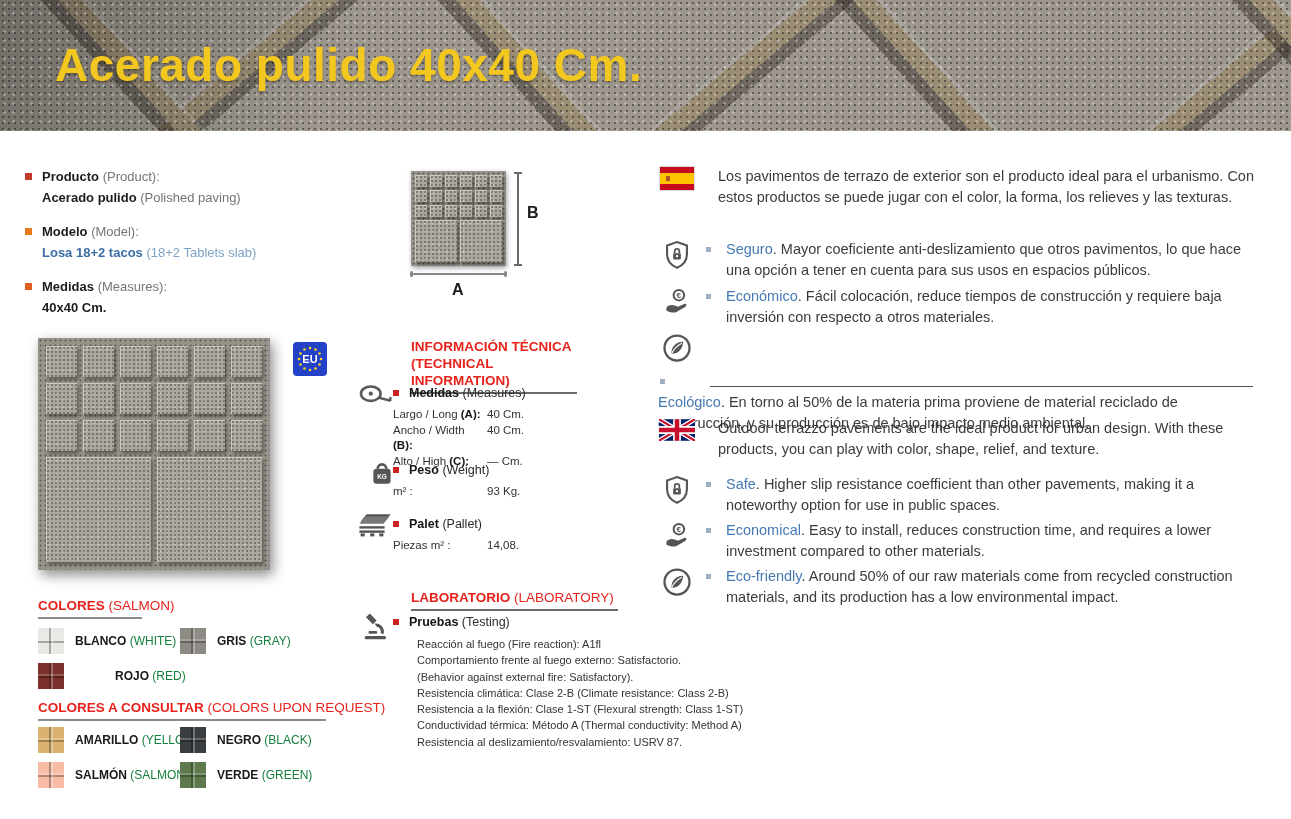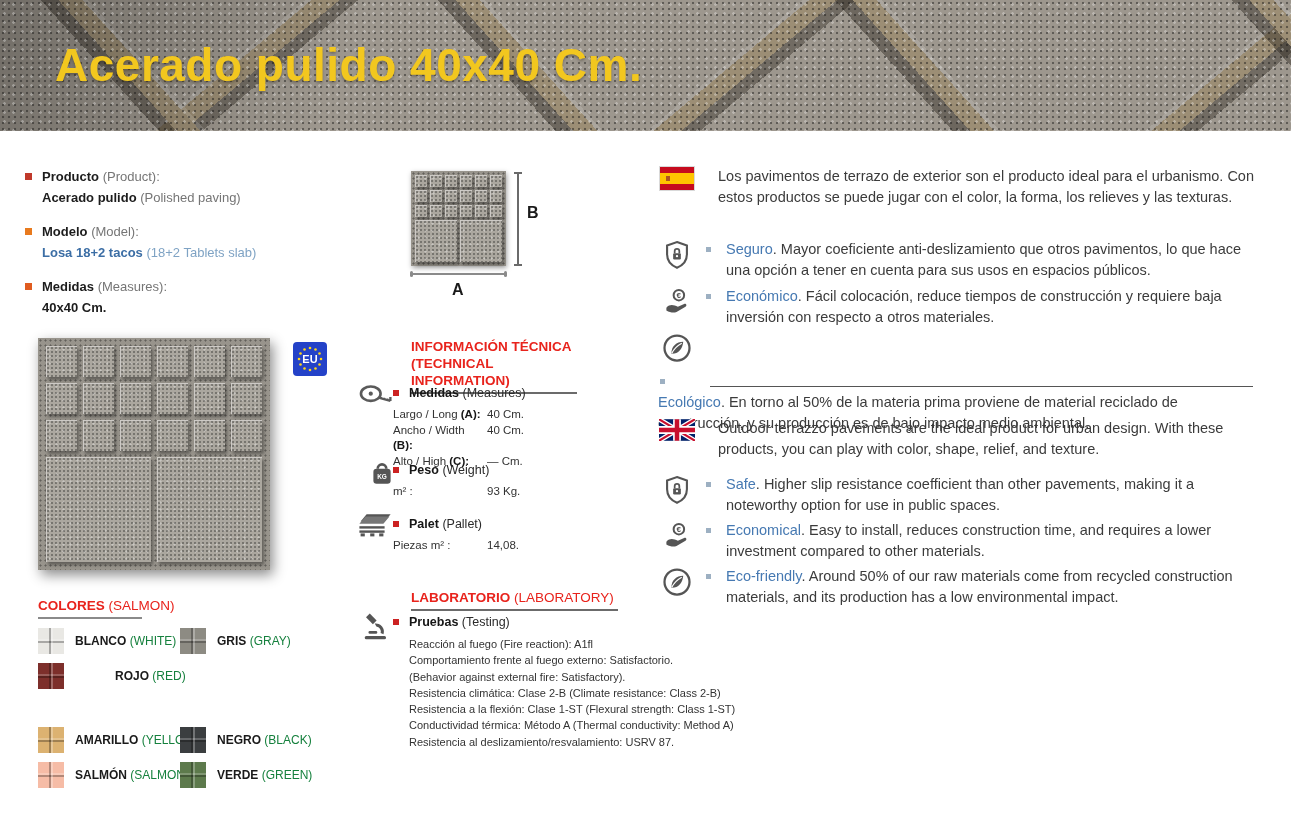--- a/index.html
+++ b/index.html
@@ -88,21 +88,21 @@
   .m-bullet { width:6px; height:6px; background:#cc2222; margin:4px 10px 0 0; flex:none; }
   .m-term { font-size:12.5px; color:#2a2a2a; }
   .m-term b { color:#161616; }
   .m-rows { margin-top:7px; }
   .m-row { display:flex; font-size:11.5px; line-height:15.5px; color:#333; }
   .m-row .lbl { width:94px; flex:none; }
   .m-row .lbl b { color:#161616; }
   .m-icon { position:absolute; width:40px; text-align:center; }
   .icon-svg { vertical-align:middle; }
 
-  .lab-lines { margin-left:16px; margin-top:7px; width:320px; }
+  .lab-lines { margin-left:24px; margin-top:7px; width:320px; }
   .lab-line { font-size:11px; line-height:16.3px; color:#333; white-space:nowrap; }
 
   
   .colors-h1 { position:absolute; left:38px; top:597px; }
   .colors-h1 .rule { width:104px; background:#8a8a8a; }
   .colors-h2 { position:absolute; left:38px; top:699px; }
   .colors-h2 .rule { width:288px; background:#8a8a8a; }
   .swatch-row { position:absolute; display:flex; align-items:center; }
   .swatch { position:relative; width:26px; height:26px; margin-right:11px; flex:none; }
   .swatch::before { content:""; position:absolute; inset:0;
@@ -356,20 +356,24 @@
   </div>
   <div class="swatch-row" style="left:180px; top:628px;">
     <span class="swatch" style="background-color: rgb(141, 139, 131);"></span>
     <span class="swatch-lbl"><b>GRIS</b> <span class="p">(GRAY)</span></span>
   </div>
   <div class="swatch-row" style="left:38px; top:663px;gap:40px;">
     <span class="swatch" style="background-color: rgb(125, 47, 43);"></span>
     <span class="swatch-lbl"><b>ROJO</b> <span class="p">(RED)</span></span>
   </div>
 
+  <div class="colors-h2">
+    <div class="red-h"><span>COLORES A CONSULTAR</span> <span class="lite">(COLORS UPON REQUEST)</span></div>
+    <div class="rule"></div>
+  </div>
   <div class="swatch-row" style="left:38px; top:727px;">
     <span class="swatch" style="background-color: rgb(220, 178, 113);"></span>
     <span class="swatch-lbl"><b>AMARILLO</b> <span class="p">(YELLOW)</span></span>
   </div>
   <div class="swatch-row" style="left:180px; top:727px;">
     <span class="swatch" style="background-color: rgb(59, 62, 64);"></span>
     <span class="swatch-lbl"><b>NEGRO</b> <span class="p">(BLACK)</span></span>
   </div>
   <div class="swatch-row" style="left:38px; top:762px;">
     <span class="swatch" style="background-color: rgb(246, 188, 166);"></span>

